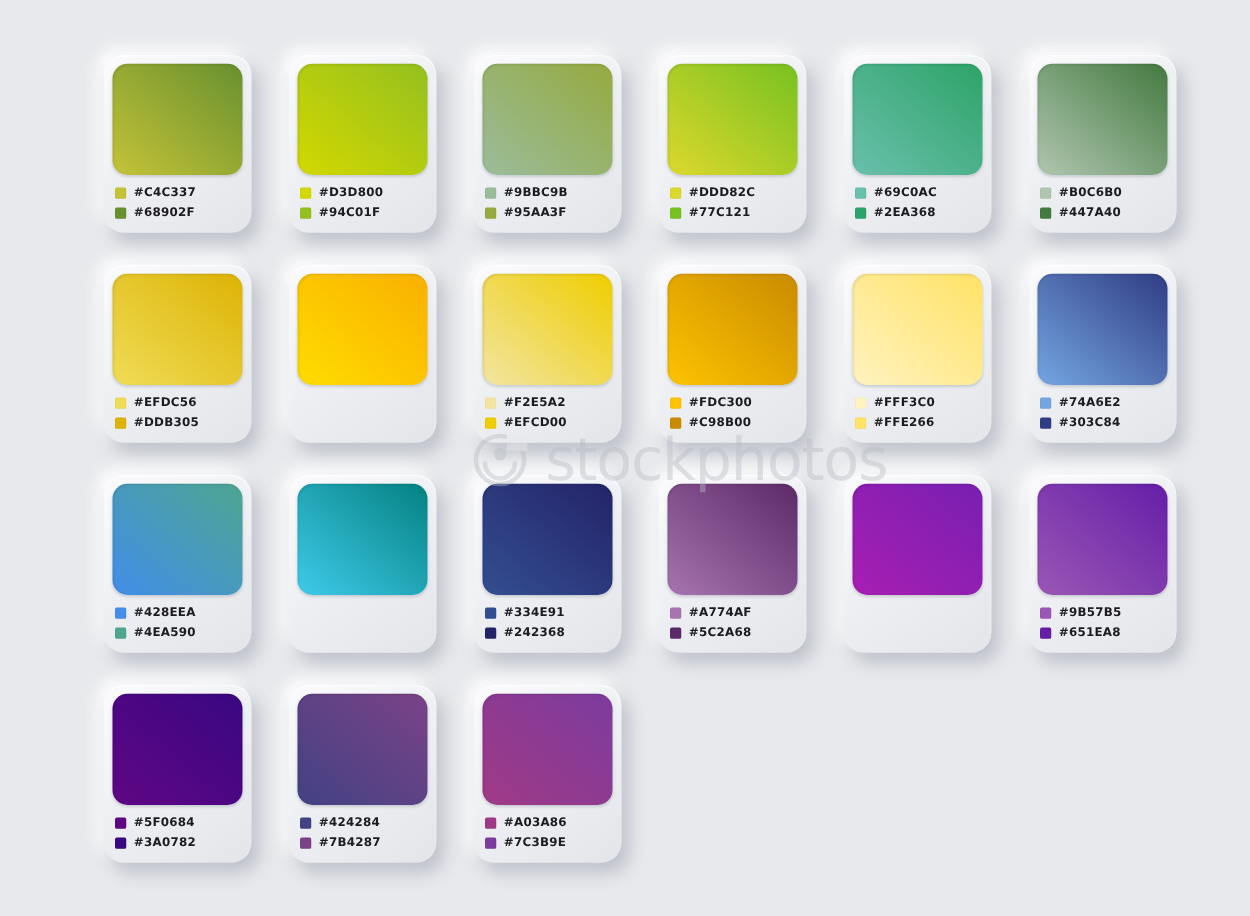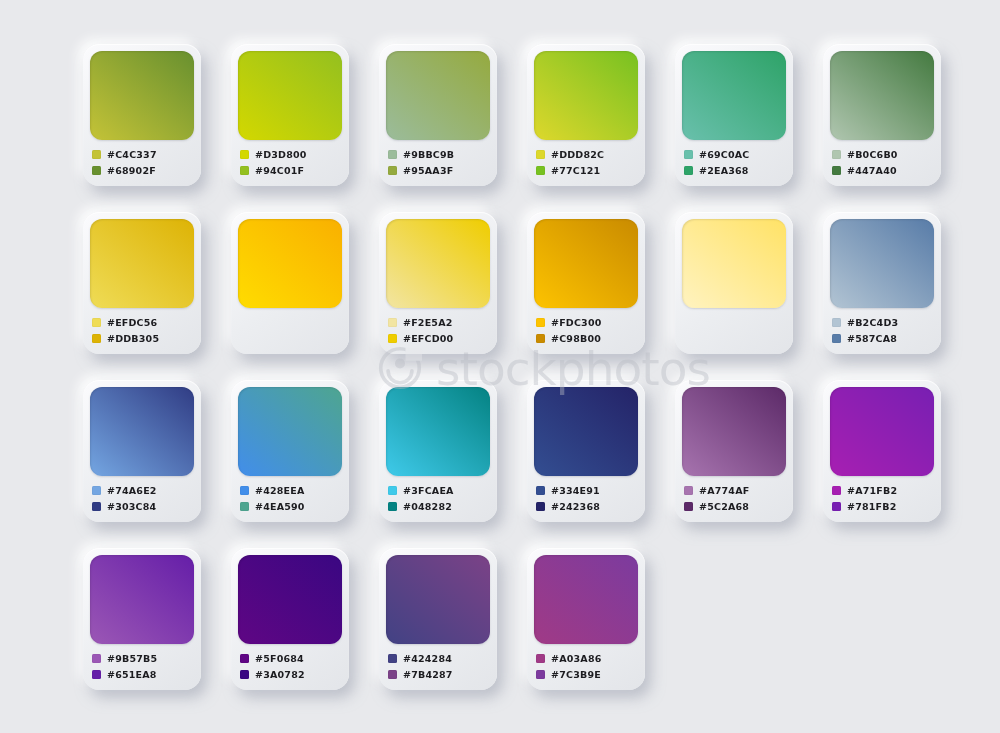--- a/index.html
+++ b/index.html
@@ -234,31 +234,28 @@
           <span class="label-text">#FDC300</span>
         </div>
         <div class="swatch-label-row">
           <span class="label-chip" style="background: rgb(201, 139, 0);"></span>
           <span class="label-text">#C98B00</span>
         </div>
       </div>
     </div>
     <div class="swatch-card">
       <div class="swatch-color" style="background: linear-gradient(to right top, rgb(255, 243, 192) 0%, rgb(255, 226, 102) 100%);"></div>
-    </div>
-    <div class="swatch-card">
-      <div class="swatch-color" style="background: linear-gradient(to right top, rgb(178, 196, 211) 0%, rgb(88, 124, 168) 100%);"></div>
-      <div class="swatch-labels">
-        <div class="swatch-label-row">
-          <span class="label-chip" style="background: rgb(178, 196, 211);"></span>
-          <span class="label-text">#B2C4D3</span>
-        </div>
-        <div class="swatch-label-row">
-          <span class="label-chip" style="background: rgb(88, 124, 168);"></span>
-          <span class="label-text">#587CA8</span>
+      <div class="swatch-labels">
+        <div class="swatch-label-row">
+          <span class="label-chip" style="background: rgb(255, 243, 192);"></span>
+          <span class="label-text">#FFF3C0</span>
+        </div>
+        <div class="swatch-label-row">
+          <span class="label-chip" style="background: rgb(255, 226, 102);"></span>
+          <span class="label-text">#FFE266</span>
         </div>
       </div>
     </div>
     <div class="swatch-card">
       <div class="swatch-color" style="background: linear-gradient(to right top, rgb(116, 166, 226) 0%, rgb(48, 60, 132) 100%);"></div>
       <div class="swatch-labels">
         <div class="swatch-label-row">
           <span class="label-chip" style="background: rgb(116, 166, 226);"></span>
           <span class="label-text">#74A6E2</span>
         </div>
@@ -276,30 +273,20 @@
           <span class="label-text">#428EEA</span>
         </div>
         <div class="swatch-label-row">
           <span class="label-chip" style="background: rgb(78, 165, 144);"></span>
           <span class="label-text">#4EA590</span>
         </div>
       </div>
     </div>
     <div class="swatch-card">
       <div class="swatch-color" style="background: linear-gradient(to right top, rgb(63, 202, 234) 0%, rgb(4, 130, 130) 100%);"></div>
-      <div class="swatch-labels">
-        <div class="swatch-label-row">
-          <span class="label-chip" style="background: rgb(63, 202, 234);"></span>
-          <span class="label-text">#3FCAEA</span>
-        </div>
-        <div class="swatch-label-row">
-          <span class="label-chip" style="background: rgb(4, 130, 130);"></span>
-          <span class="label-text">#048282</span>
-        </div>
-      </div>
     </div>
     <div class="swatch-card">
       <div class="swatch-color" style="background: linear-gradient(to right top, rgb(51, 78, 145) 0%, rgb(36, 35, 104) 100%);"></div>
       <div class="swatch-labels">
         <div class="swatch-label-row">
           <span class="label-chip" style="background: rgb(51, 78, 145);"></span>
           <span class="label-text">#334E91</span>
         </div>
         <div class="swatch-label-row">
           <span class="label-chip" style="background: rgb(36, 35, 104);"></span>
@@ -315,30 +302,20 @@
           <span class="label-text">#A774AF</span>
         </div>
         <div class="swatch-label-row">
           <span class="label-chip" style="background: rgb(92, 42, 104);"></span>
           <span class="label-text">#5C2A68</span>
         </div>
       </div>
     </div>
     <div class="swatch-card">
       <div class="swatch-color" style="background: linear-gradient(to right top, rgb(167, 31, 178) 0%, rgb(120, 31, 178) 100%);"></div>
-      <div class="swatch-labels">
-        <div class="swatch-label-row">
-          <span class="label-chip" style="background: rgb(167, 31, 178);"></span>
-          <span class="label-text">#A71FB2</span>
-        </div>
-        <div class="swatch-label-row">
-          <span class="label-chip" style="background: rgb(120, 31, 178);"></span>
-          <span class="label-text">#781FB2</span>
-        </div>
-      </div>
     </div>
     <div class="swatch-card">
       <div class="swatch-color" style="background: linear-gradient(to right top, rgb(155, 87, 181) 0%, rgb(101, 30, 168) 100%);"></div>
       <div class="swatch-labels">
         <div class="swatch-label-row">
           <span class="label-chip" style="background: rgb(155, 87, 181);"></span>
           <span class="label-text">#9B57B5</span>
         </div>
         <div class="swatch-label-row">
           <span class="label-chip" style="background: rgb(101, 30, 168);"></span>

